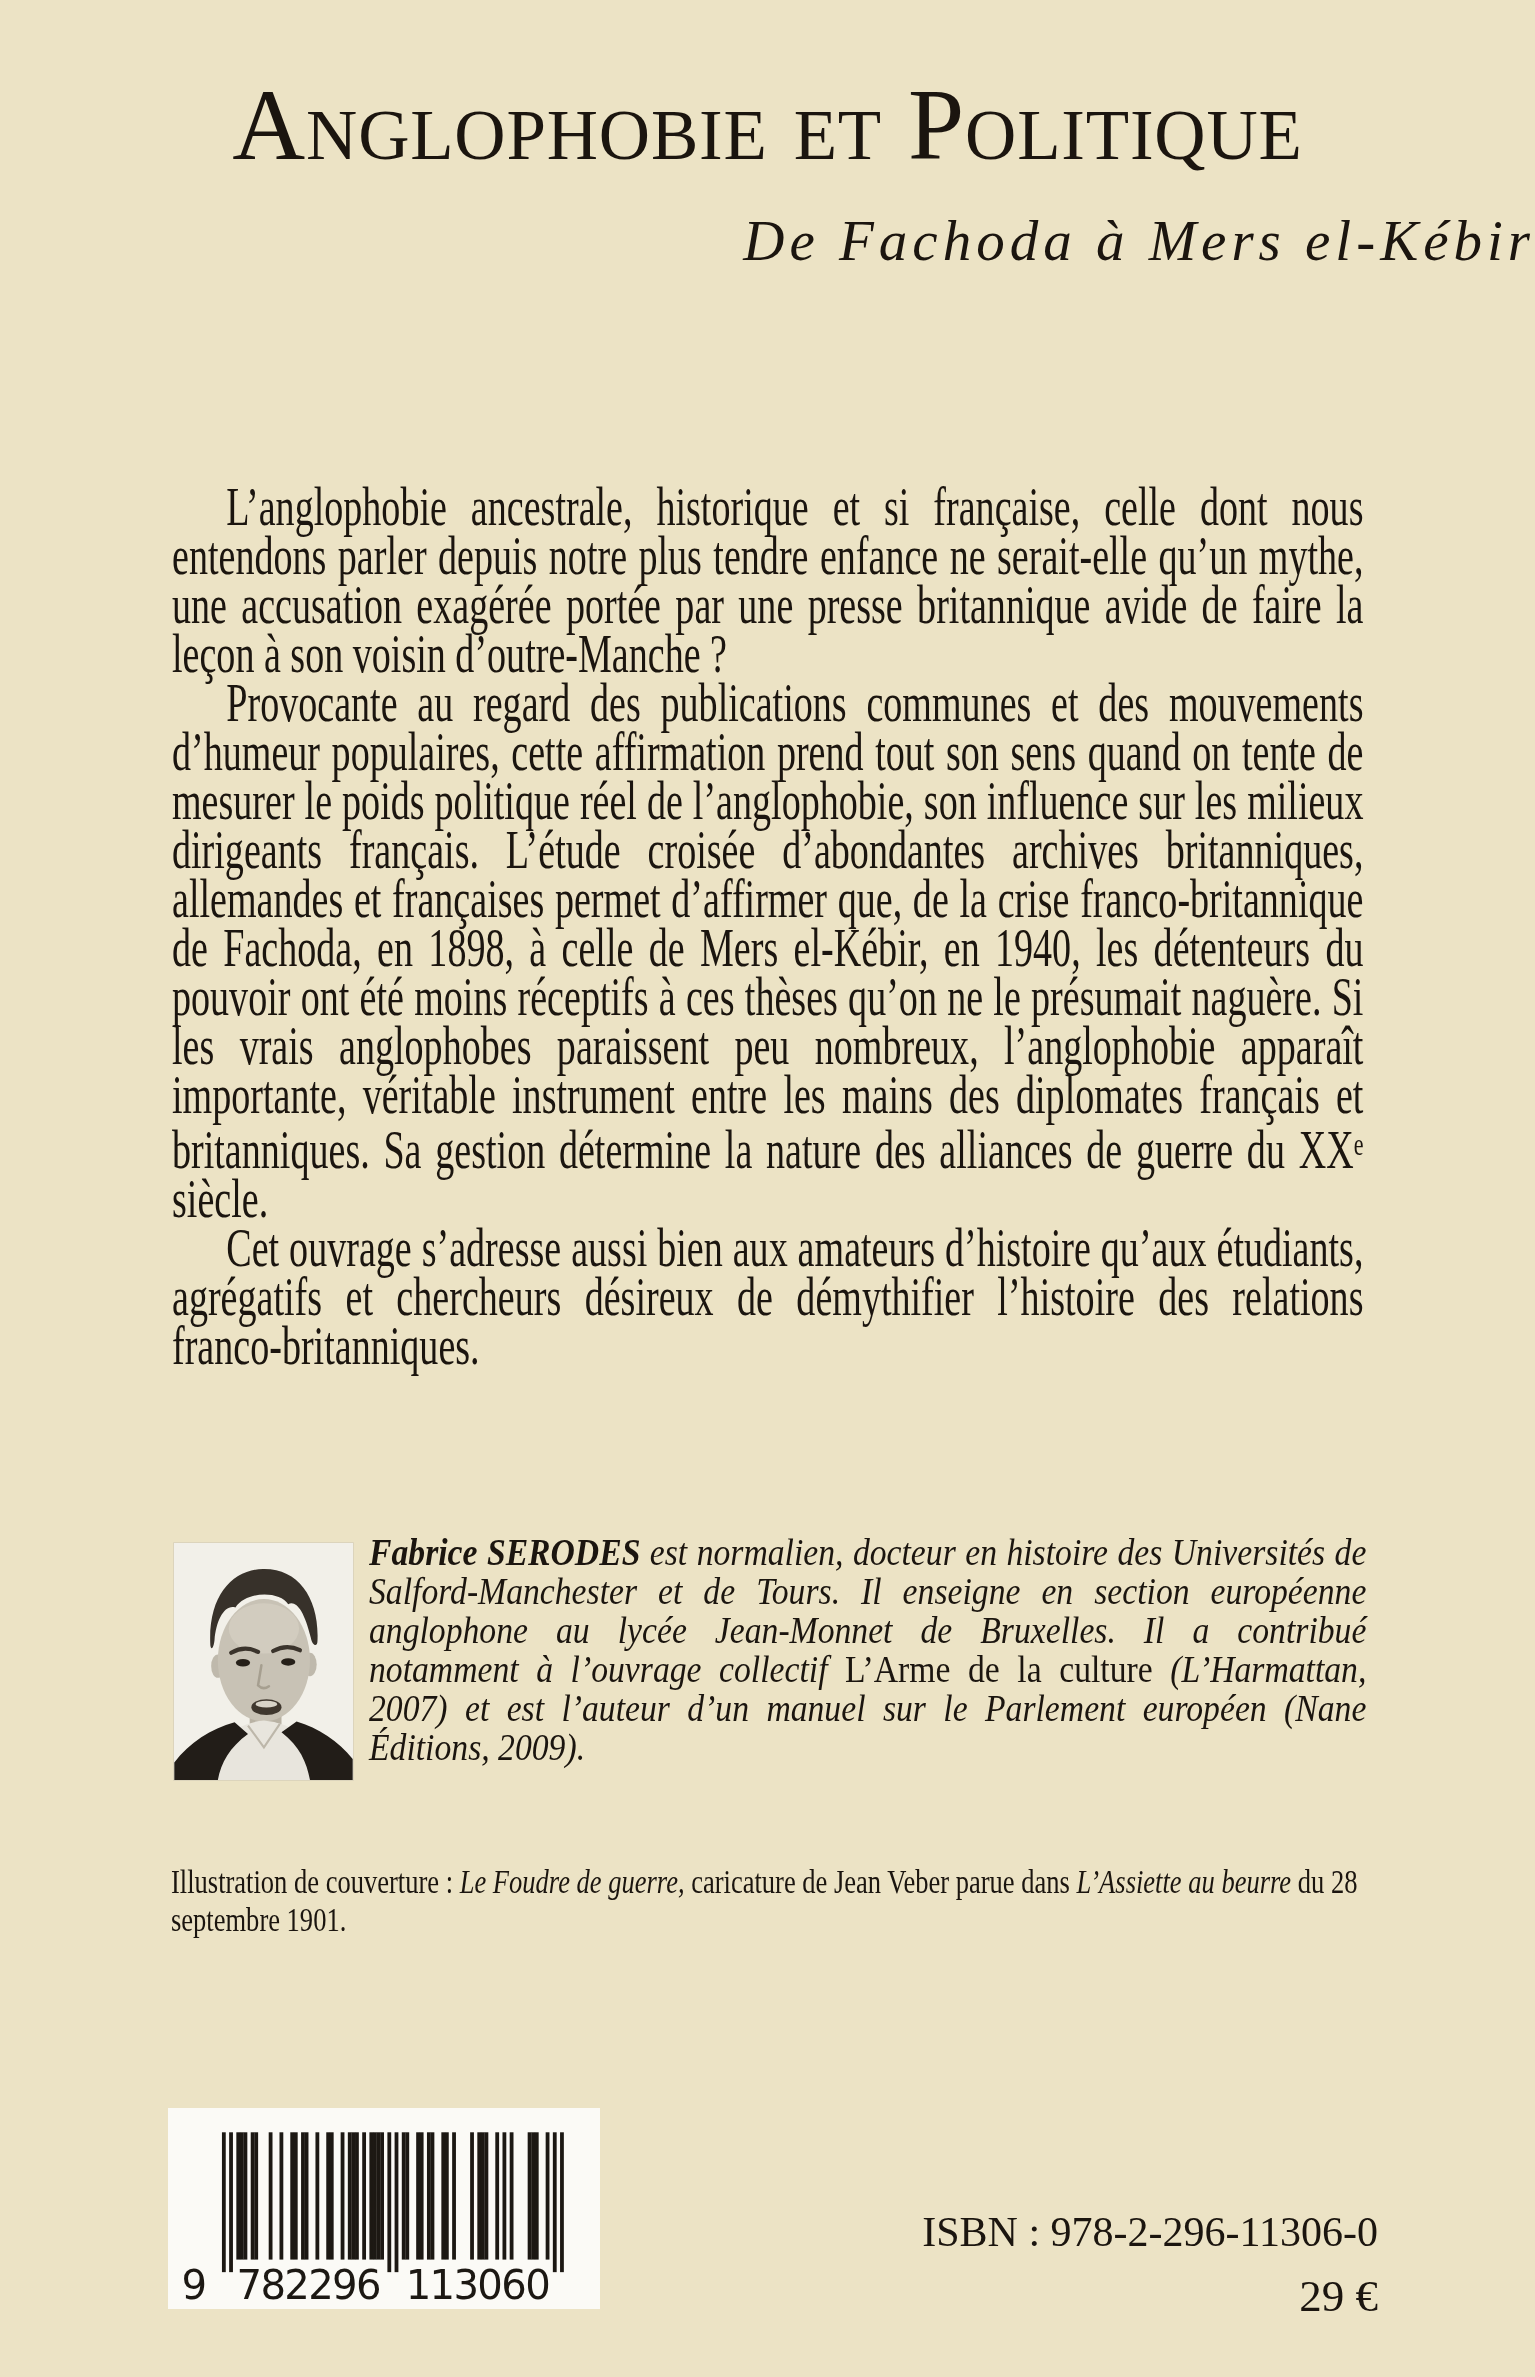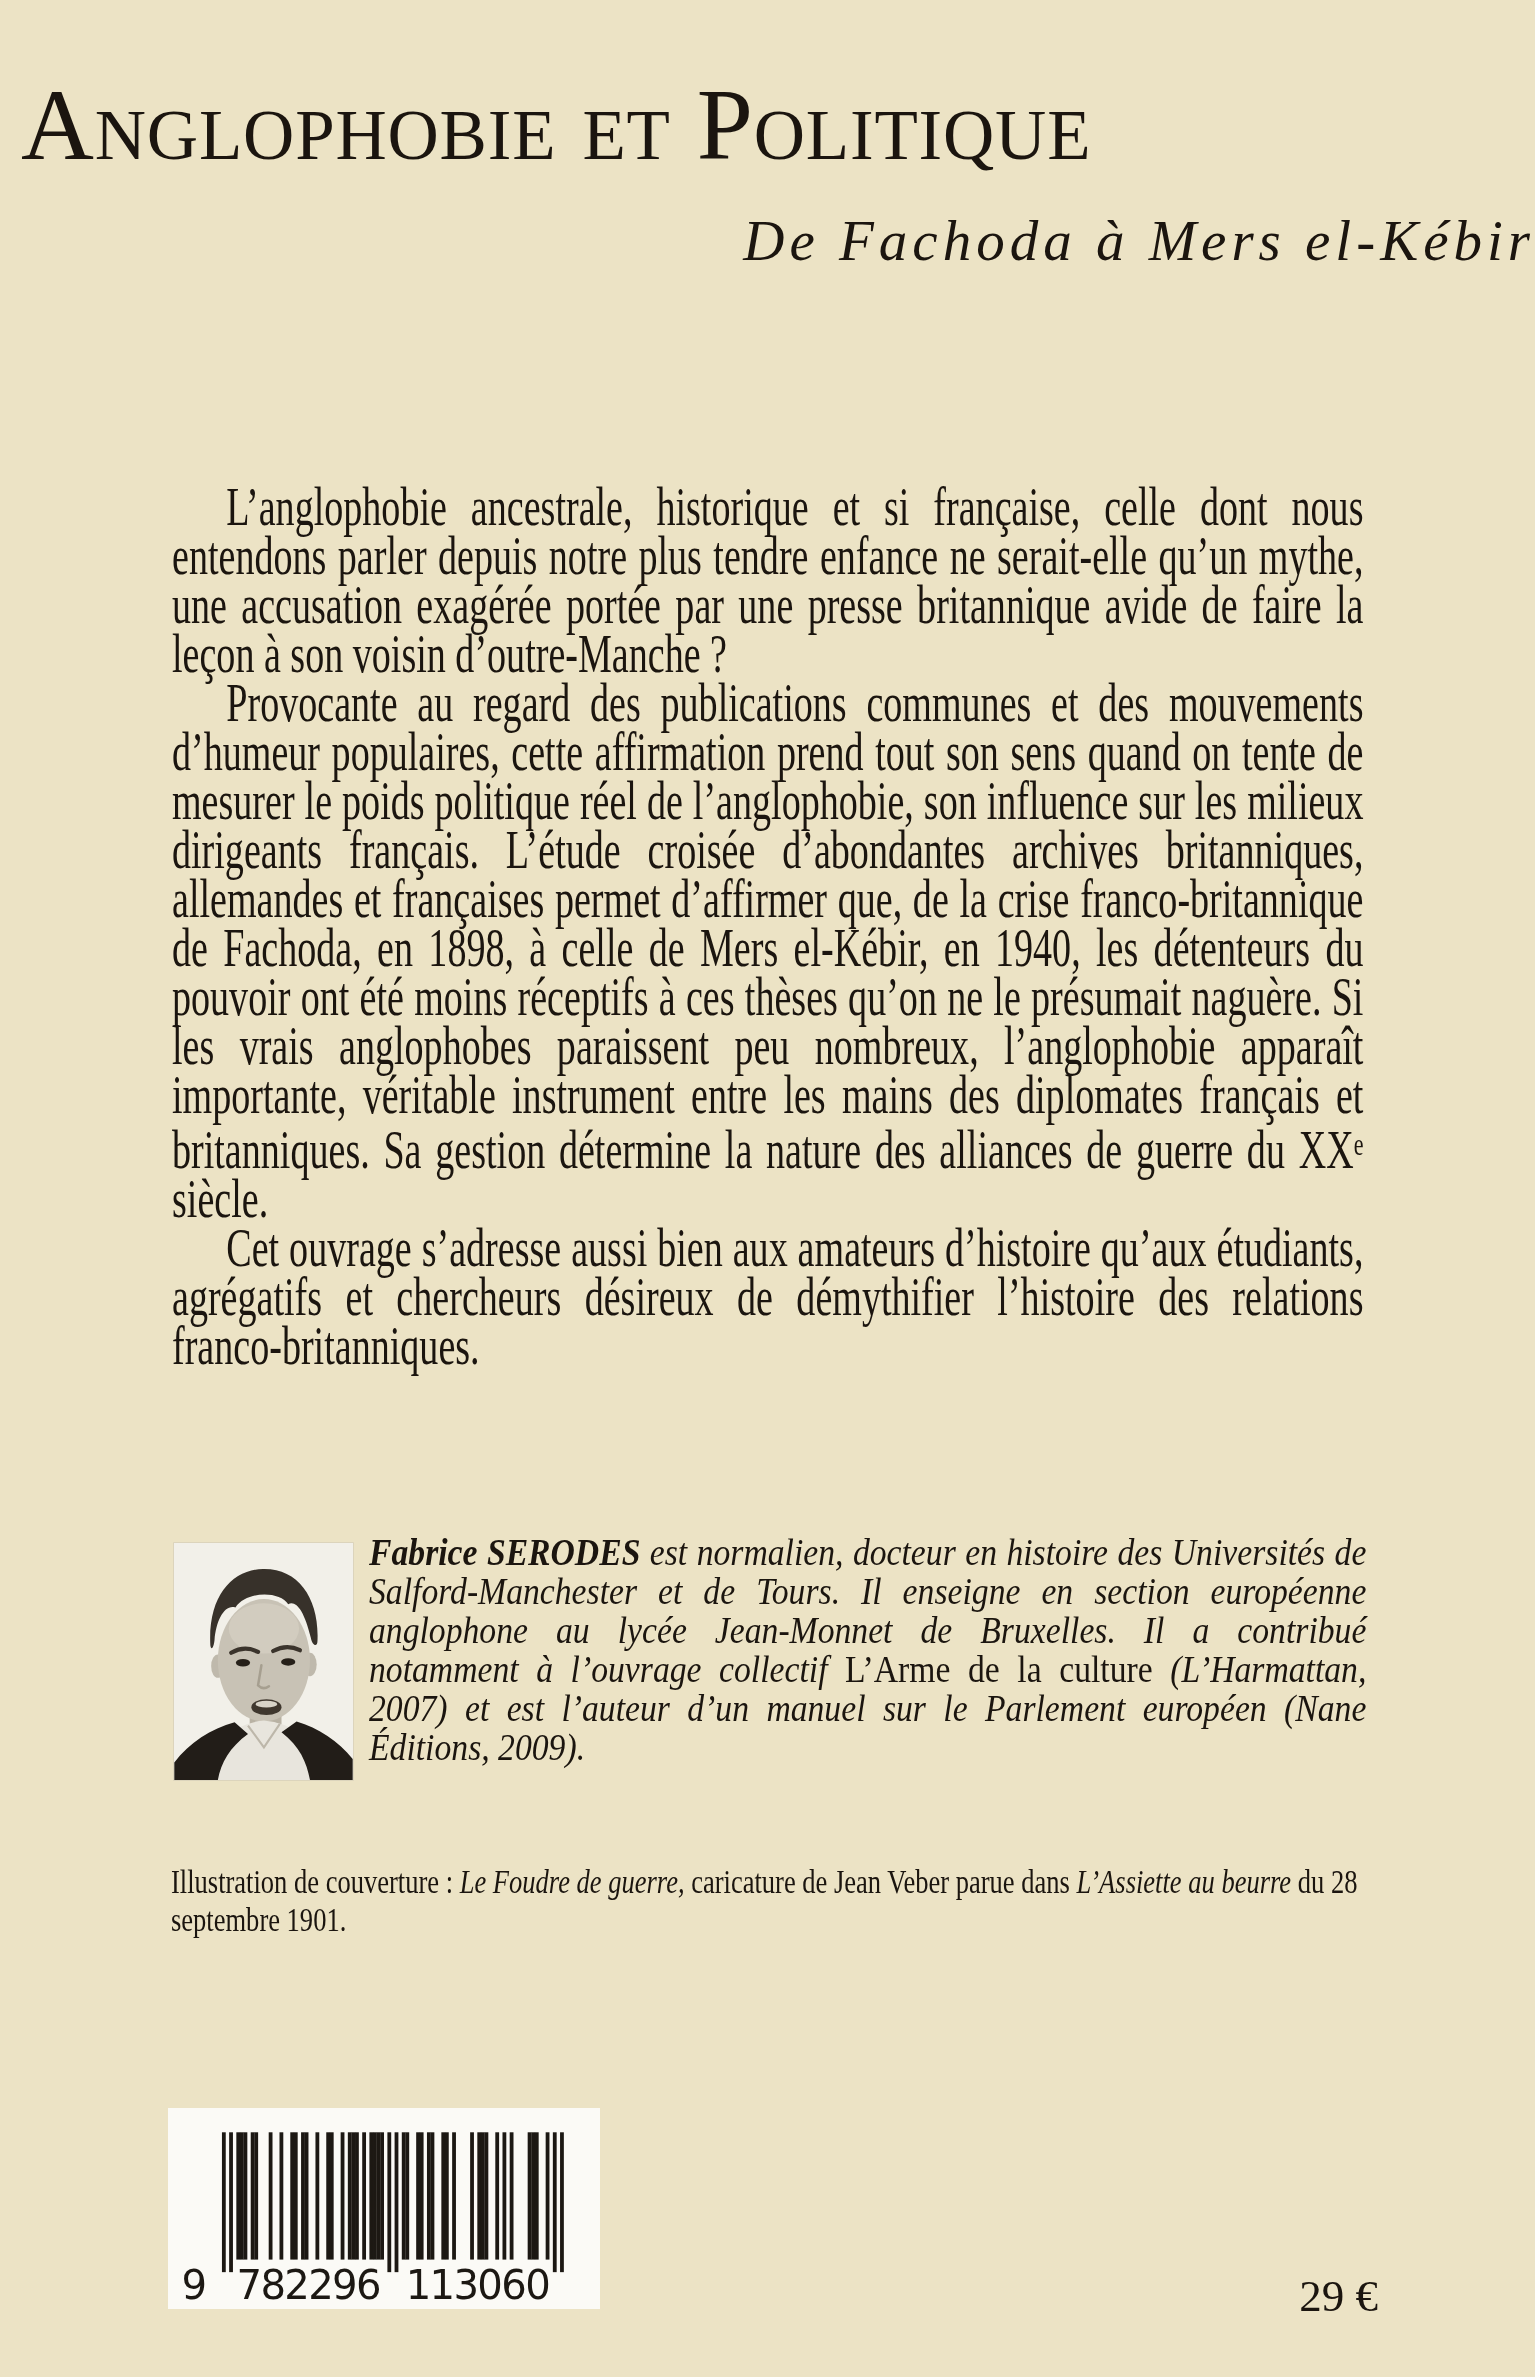--- a/index.html
+++ b/index.html
@@ -4,22 +4,22 @@
 <style>
   * { margin:0; padding:0; box-sizing:border-box; }
   html,body { width:1535px; background:#8e8a80; }
   .page {
     position:relative; width:1535px; height:2377px;
     background:#ECE3C5; color:#1B150F; overflow:hidden;
     font-family:"Liberation Serif","DejaVu Serif",serif;
   }
   .title {
     position:absolute; top:67px; left:0; width:1535px;
-    font-variant:small-caps; font-weight:400;
-    font-size:101px; line-height:1.15; letter-spacing:0.8px; white-space:nowrap;padding-left:21px;
+    text-align:center; font-variant:small-caps; font-weight:400;
+    font-size:101px; line-height:1.15; letter-spacing:0.8px; white-space:nowrap;
   }
   .subtitle {
     position:absolute; top:208px; left:0; width:1535px;
     text-align:right; font-style:italic; font-weight:400;
     font-size:57px; letter-spacing:5px; white-space:nowrap;
   }
   .synopsis {
     position:absolute; left:172px; top:483px; width:1690px;
     transform:scaleX(0.705); transform-origin:left top;
     font-size:54px; line-height:49px; text-align:justify;
@@ -155,16 +155,17 @@
           <rect x="450.53" y="29" width="4.54" height="152"></rect>
           <rect x="459.12" y="29" width="4.54" height="167"></rect>
           <rect x="467.71" y="29" width="4.54" height="167"></rect>
         </g>
       <text class="barcode-digits" x="30" y="228" text-anchor="middle">9</text>
       <text class="barcode-digits" x="167" y="228" text-anchor="middle">782296</text>
       <text class="barcode-digits" x="369" y="228" text-anchor="middle">113060</text>
     </svg>
   </div>
 
+  <div class="isbn">ISBN : 978-2-296-11306-0</div>
   <div class="price">29 €</div>
 
 </div>
 
 
 </body></html>

